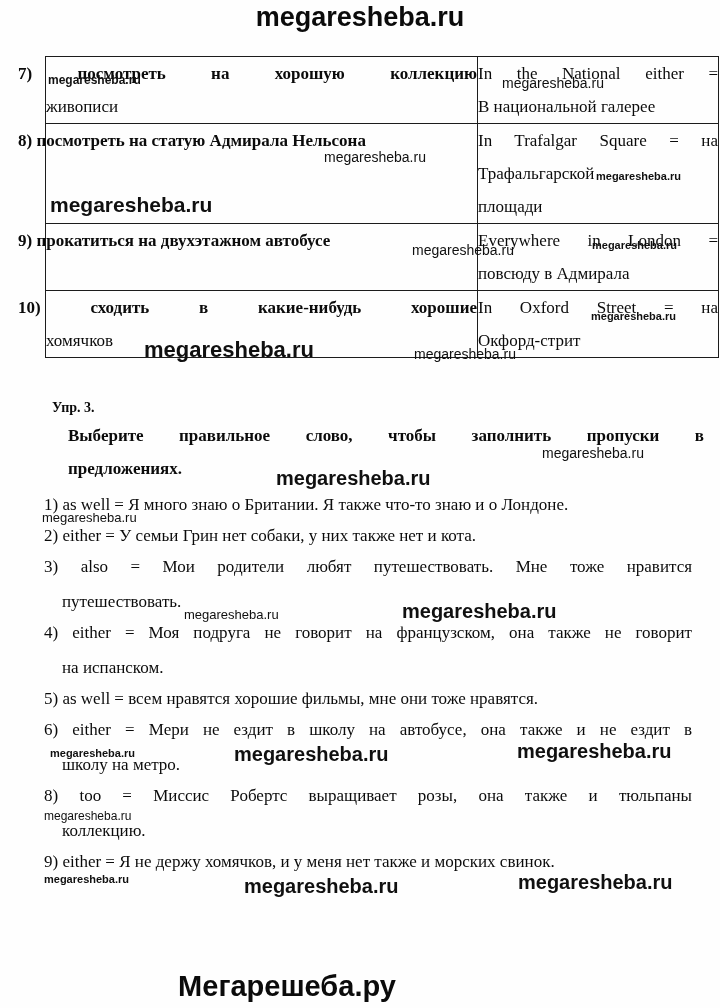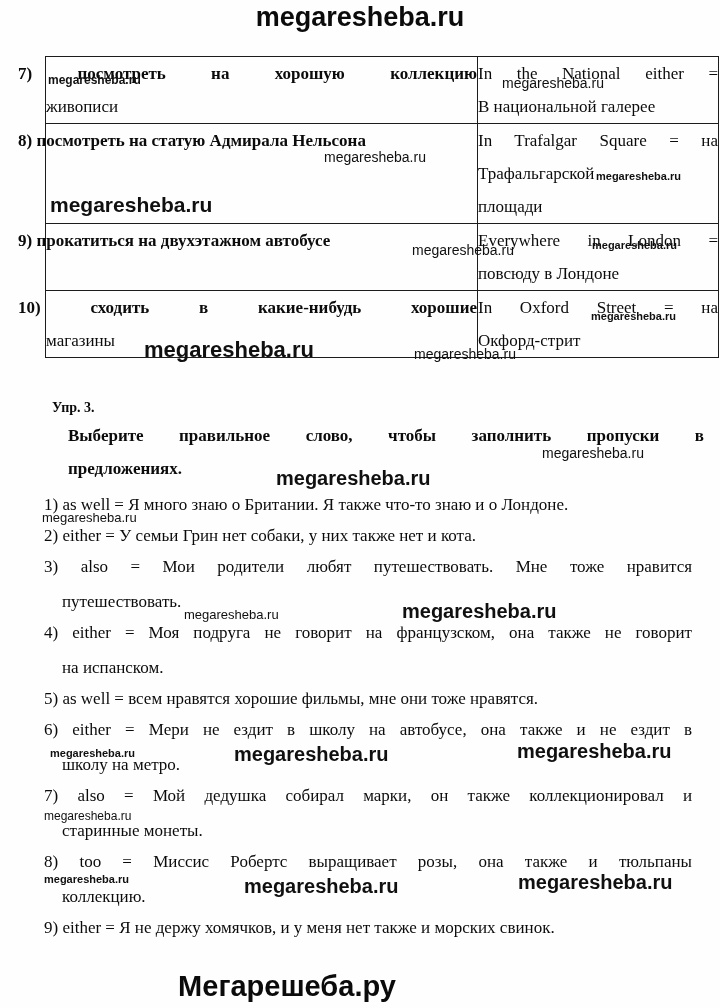--- a/index.html
+++ b/index.html
@@ -93,27 +93,27 @@
             <div class="tline jl">Трафальгарской</div>
             <div class="tline">площади</div>
           </td>
         </tr>
         <tr>
           <td class="cl">
             <div class="tline first">9) прокатиться на двухэтажном автобусе</div>
           </td>
           <td class="cr">
             <div class="tline jl">Everywhere in London =</div>
-            <div class="tline">повсюду в Лондоне</div>
+            <div class="tline">повсюду в Адмирала</div>
           </td>
         </tr>
         <tr>
           <td class="cl">
             <div class="tline first jl">10) сходить в какие-нибудь хорошие</div>
-            <div class="tline">магазины</div>
+            <div class="tline">хомячков</div>
           </td>
           <td class="cr">
             <div class="tline jl">In Oxford Street = на</div>
             <div class="tline">Окфорд-стрит</div>
           </td>
         </tr>
       </tbody>
   </table>
 </div>
 
@@ -139,24 +139,20 @@
       <div class="line">на испанском.</div>
     </div>
     <div class="item">
       <div class="line first"><span>5)</span> as well = всем нравятся хорошие фильмы, мне они тоже нравятся.</div>
     </div>
     <div class="item">
       <div class="line first jl"><span>6)</span> either = Мери не ездит в школу на автобусе, она также и не ездит в</div>
       <div class="line">школу на метро.</div>
     </div>
     <div class="item">
-      <div class="line first jl"><span>7)</span> also = Мой дедушка собирал марки, он также коллекционировал и</div>
-      <div class="line">старинные монеты.</div>
-    </div>
-    <div class="item">
       <div class="line first jl"><span>8)</span> too = Миссис Робертс выращивает розы, она также и тюльпаны</div>
       <div class="line">коллекцию.</div>
     </div>
     <div class="item">
       <div class="line first"><span>9)</span> either = Я не держу хомячков, и у меня нет также и морских свинок.</div>
     </div>
   </div>
 
 <div class="site-footer">Мегарешеба.ру</div>
 

